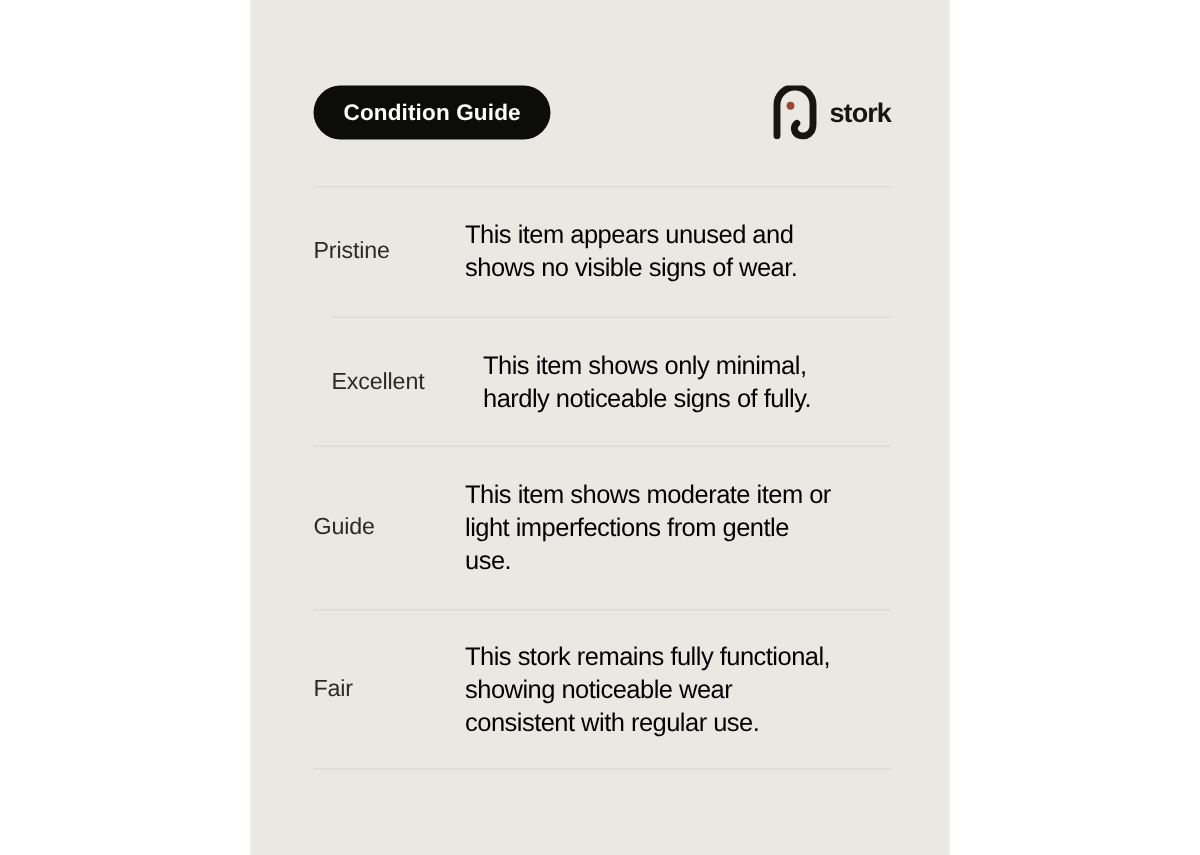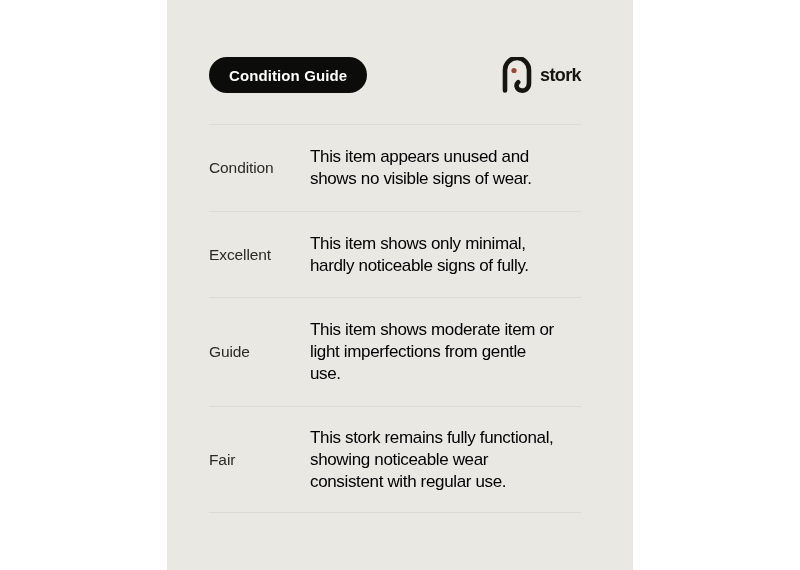--- a/index.html
+++ b/index.html
@@ -13,21 +13,21 @@
     width: 800px; height: 570px;
     background: #ffffff;
     position: relative;
   }
   .panel {
     position: absolute;
     left: 167px; top: 0;
     width: 466px; height: 570px;
     background: #e9e8e3;
     box-sizing: border-box;
-    padding: 57px 52px 0 42px;
+    padding: 57px 39px 0 42px;
   }
   .header {
     display: flex;
     align-items: center;
     justify-content: space-between;
     height: 36px;
   }
   .pill {
     display: inline-flex;
     align-items: center;
@@ -55,21 +55,21 @@
     line-height: 1;
   }
   .rows { margin-top: 31px; }
   .row {
     display: flex;
     align-items: center;
     box-sizing: border-box;
     border-top: 1px solid #dcdbd4;
   }
   .row.r1 { min-height: 87px; }
-  .row.r2 { min-height: 86px; }
+  .row.r2 { min-height: 86px; margin-left: 12px; }
   .row.r3 { min-height: 109px; }
   .row.r4 { min-height: 107px; border-bottom: 1px solid #dcdbd4; }
   .cond-label {
     width: 101px;
     flex: 0 0 101px;
     font-size: 15.5px;
     font-weight: 500;
     color: #2b2a25;
     letter-spacing: -0.1px;
   }
@@ -97,21 +97,21 @@
           <path d="M5 33.5 V13 A 12 12 0 0 1 29 13 V26 C 29 31.8 24.6 34.6 20.2 33.3 C 16.4 32.2 15.4 27.6 18.2 25.2" stroke="#17150f" stroke-width="4.6" stroke-linecap="round" stroke-linejoin="round"></path>
           <circle cx="14" cy="13.5" r="2.6" fill="#9a4832"></circle>
         </svg>
         <span class="brand-name">stork</span>
       </div>
     </div>
 
     <div class="rows">
 
       <div class="row r1">
-        <div class="cond-label">Condition</div>
+        <div class="cond-label">Pristine</div>
         <div class="cond-desc">This item appears unused and
 shows no visible signs of wear.</div>
       </div>
 
       <div class="row r2">
         <div class="cond-label">Excellent</div>
         <div class="cond-desc">This item shows only minimal,
 hardly noticeable signs of fully.</div>
       </div>
 

